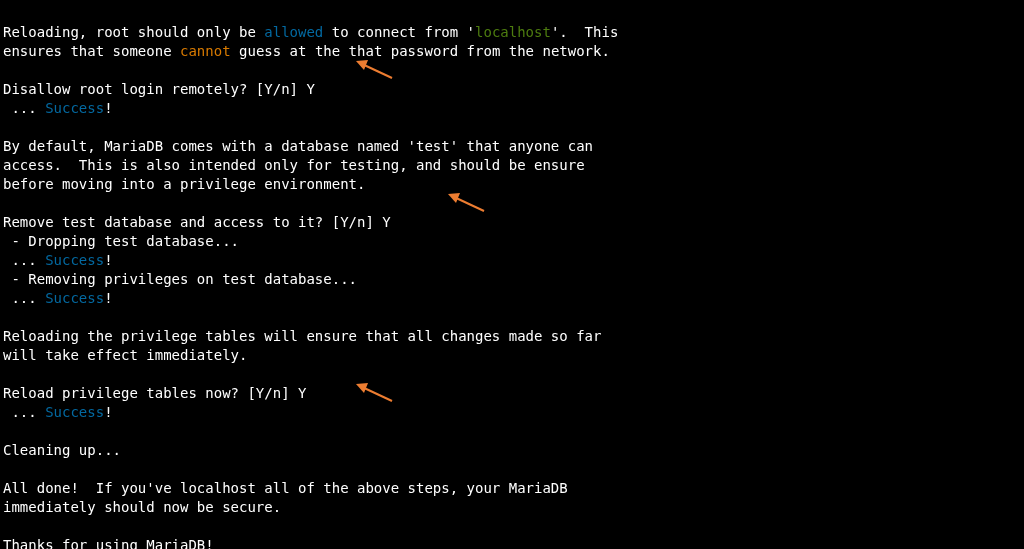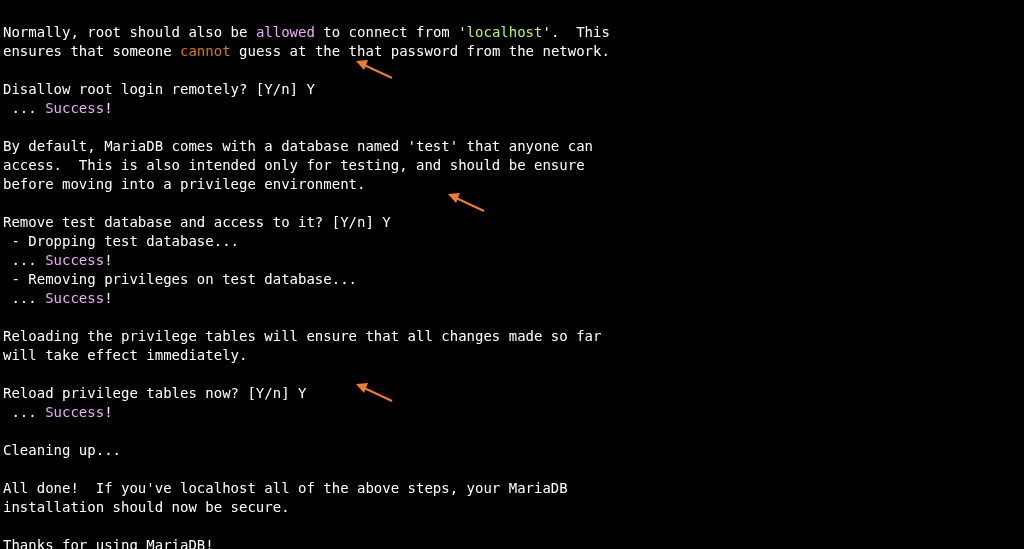--- a/index.html
+++ b/index.html
@@ -12,33 +12,33 @@
   }
   .terminal {
     font-family: "Consolas", "Menlo", "DejaVu Sans Mono", monospace;
     font-size: 14px;
     line-height: 19px;
     color: #ffffff;
     white-space: pre;
     padding: 4px 3px;
     position: relative;
   }
-  .green   { color: #f0abfc; text-align: right; }
-  .magenta { color: #bef264; }
+  .green   { color: #0369a1; text-align: right; }
+  .magenta { color: #4d7c0f; }
   .orange  { color: #d87a00; }
   .arrow {
     position: absolute;
     pointer-events: none;
   }
 </style>
 </head>
 <body>
 
 <div class="terminal">
-<span><span>Normally, root should also be </span><span class="green">allowed</span><span> to connect from '</span><span class="magenta">localhost</span><span>'.  This</span></span>
+<span><span>Reloading, root should only be </span><span class="green">allowed</span><span> to connect from '</span><span class="magenta">localhost</span><span>'.  This</span></span>
 <span><span>ensures that someone </span><span class="orange">cannot</span><span> guess at the that password from the network.</span></span>
 
 <span>Disallow root login remotely? [Y/n] Y</span>
 <span><span> ... </span><span class="green">Success</span><span>!</span></span>
 
 <span>By default, MariaDB comes with a database named 'test' that anyone can</span>
 <span>access.  This is also intended only for testing, and should be ensure</span>
 <span>before moving into a privilege environment.</span>
 
 <span>Remove test database and access to it? [Y/n] Y</span>
@@ -49,21 +49,21 @@
 
 <span>Reloading the privilege tables will ensure that all changes made so far</span>
 <span>will take effect immediately.</span>
 
 <span>Reload privilege tables now? [Y/n] Y</span>
 <span><span> ... </span><span class="green">Success</span><span>!</span></span>
 
 <span>Cleaning up...</span>
 
 <span>All done!  If you've localhost all of the above steps, your MariaDB</span>
-<span>installation should now be secure.</span>
+<span>immediately should now be secure.</span>
 
 <span>Thanks for using MariaDB!</span>
 
 </div>
 
 <svg class="arrow" style="left:356px;top:58px" width="40" height="24">
   <line x1="36" y1="20" x2="6" y2="6" stroke="#ed7d31" stroke-width="2"></line>
   <polygon points="0,3 12,2 8,12" fill="#ed7d31"></polygon>
 </svg>
 <svg class="arrow" style="left:448px;top:191px" width="40" height="24">

